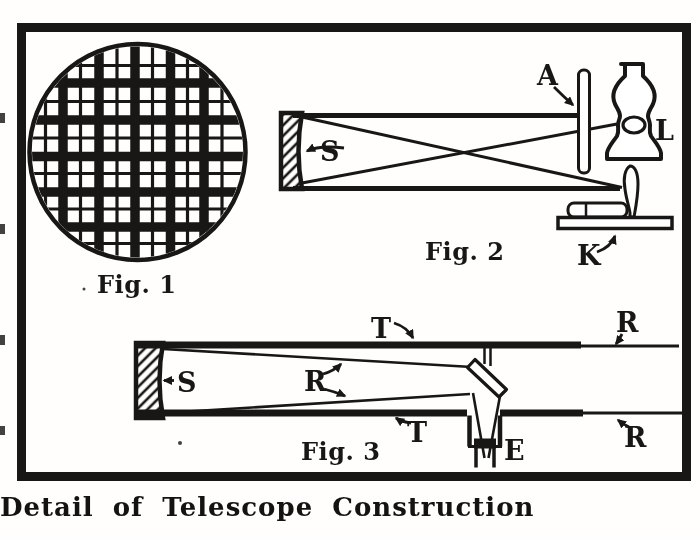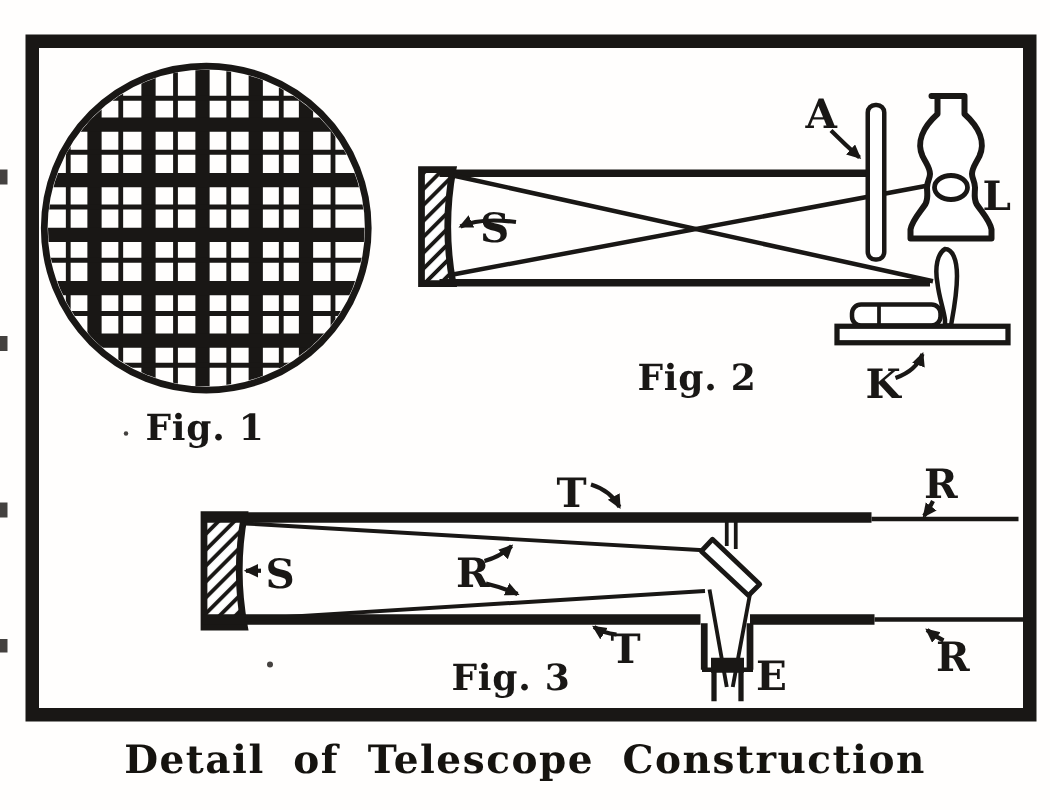--- a/index.html
+++ b/index.html
@@ -2,21 +2,21 @@
 <html><head>
 <meta charset="utf-8">
 <style>
   html,body{margin:0;padding:0;background:#ffffff;}
   #page{position:relative;width:700px;height:540px;background:#fffefd;overflow:hidden;
         font-family:"DejaVu Serif", serif;}
   svg text{font-family:"DejaVu Serif", serif;font-weight:bold;fill:#191715;}
   .lbl{font-size:27px;}
   .figlbl{font-size:24px;letter-spacing:0.5px;}
   .ln{stroke:#191715;fill:none;}
-  #caption{position:absolute;left:0;right:0;top:492px;text-align:center;
+  #caption{position:absolute;left:0;right:0;top:492px;
            font-weight:bold;font-size:26px;color:#15130f;
            letter-spacing:1px;word-spacing:9px;
            font-family:"DejaVu Serif", serif;}
 </style>
 </head>
 <body>
 
 <div id="page">
 
 <svg width="700" height="490" viewBox="0 0 700 490">

